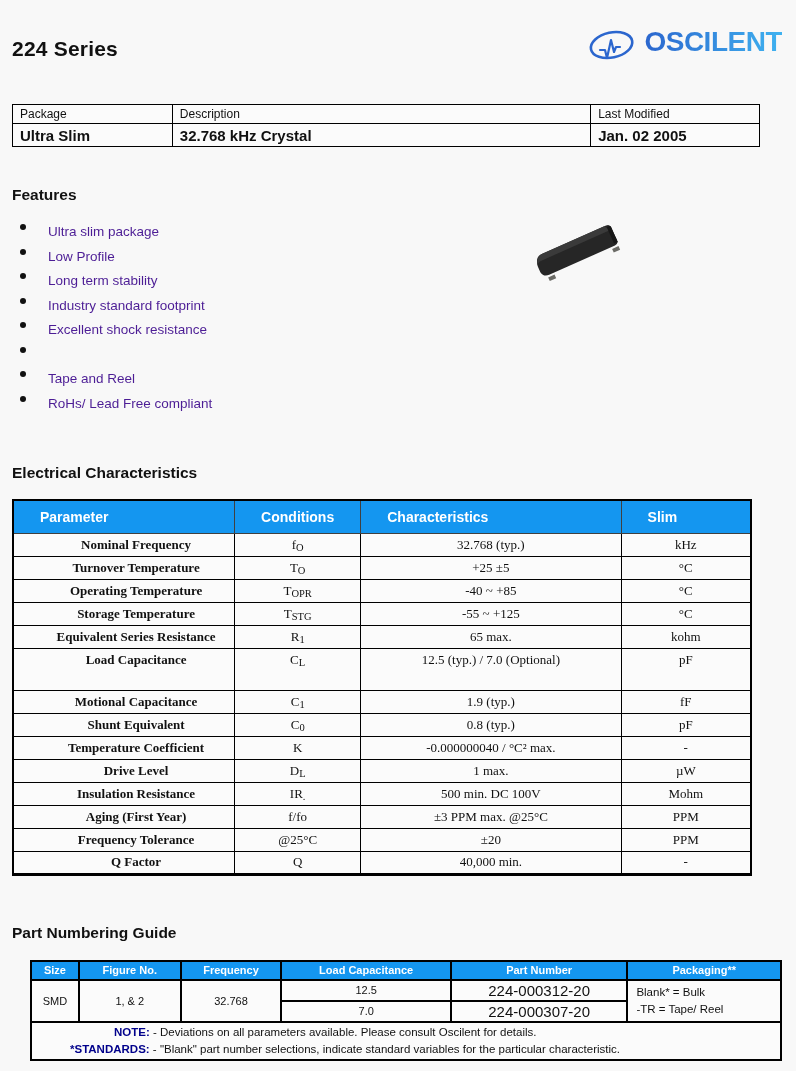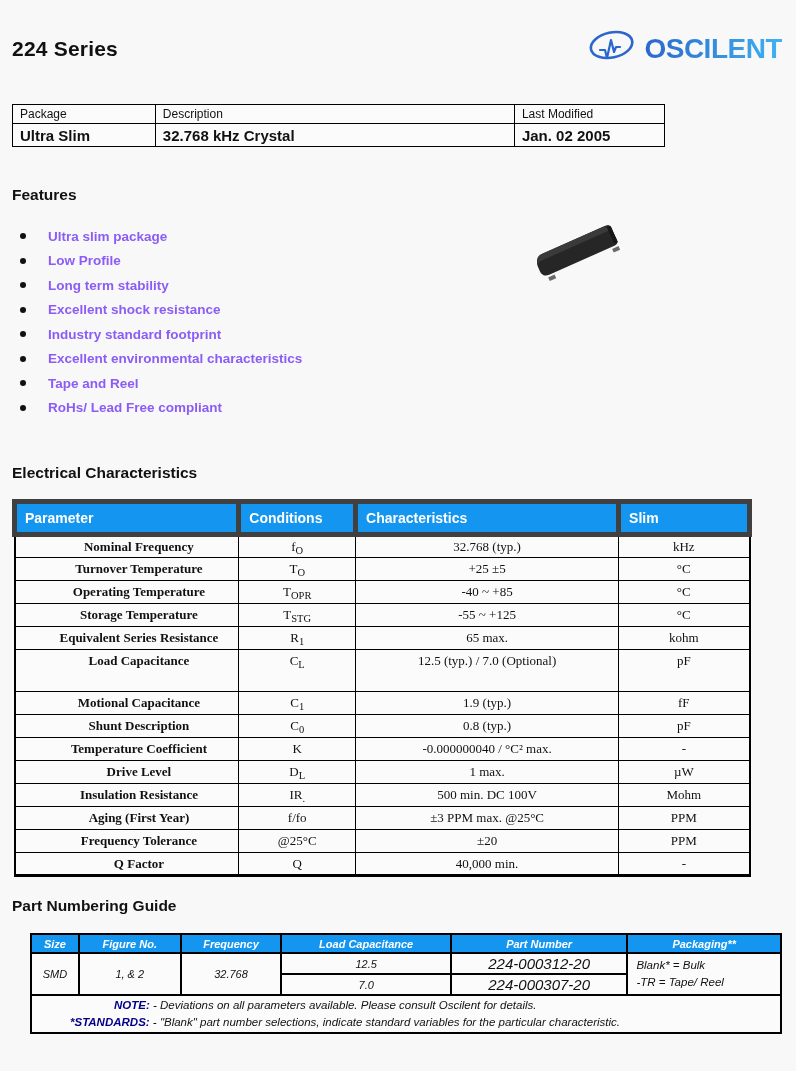--- a/index.html
+++ b/index.html
@@ -12,76 +12,76 @@
     overflow: hidden;
   }
   .page { position: relative; width: 796px; height: 1071px; }
 
   
   .header {
     display: flex; justify-content: space-between; align-items: center;
     padding: 26px 14px 0 12px;
   }
   .doc-title { font-size: 21px; font-weight: bold; letter-spacing: 0.2px; }
-  .logo { display: flex; align-items: center; gap: 6px; }
+  .logo { display: flex; align-items: flex-start; gap: 6px; }
   .logo-text {
     font-size: 28px; font-weight: bold; letter-spacing: -0.5px;
     background: linear-gradient(90deg, #2B66CE 0%, #3FB2F0 100%);
     -webkit-background-clip: text; background-clip: text;
     -webkit-text-fill-color: transparent; color: #2E86E0;
   }
 
   
   .info-table {
-    border-collapse: collapse; margin: 32px 0 0 12px; width: 653px;
+    border-collapse: collapse; margin: 32px 0 0 12px; width: 748px;
     background: #fbfbfb;
   }
   .info-table th, .info-table td { border: 1px solid #000; text-align: left; padding: 1px 7px; }
   .info-table th { font-size: 12px; font-weight: normal; height: 19px; }
   .info-table td { font-size: 15px; font-weight: bold; height: 23px; }
 
   
   .section-heading { font-size: 15.5px; font-weight: bold; margin-left: 12px; }
   .h-features { margin-top: 39px; }
   .h-elec { margin-top: 44px; }
-  .h-part { margin-top: 20px; }
+  .h-part { margin-top: 48px; }
 
   
   .features-list { margin: 20px 0 0 20px; list-style: none; }
   .features-list li {
-    display: flex; align-items: center; height: 24.5px; font-size: 13.5px; color: #8b5cf6; font-weight: bold;
+    display: flex; align-items: flex-start; height: 24.5px; font-size: 13.5px; color: #4c1d95;
   }
   .bullet {
     width: 6px; height: 6px; border-radius: 50%; background: #111;
     display: inline-block; margin-right: 22px; flex-shrink: 0;
   }
 
   
   .product-img { position: absolute; left: 518px; top: 205px; width: 120px; height: 92px; }
 
   
   .elec-table {
     border-collapse: collapse; margin: 17px 0 0 12px; width: 740px;
     border: 2px solid #000; border-bottom-width: 3px; background: #fbfbfb;
   }
   .elec-table th {
     background: #1496F0; color: #fff; font-size: 14px; font-weight: bold;
-    text-align: left; padding: 0 8px; height: 33px; border: 5px solid #404040;
+    text-align: left; padding: 0 26px; height: 33px; border: 1px solid #404040;
   }
   .elec-table td {
     border: 1px solid #000; font-family: "Liberation Serif", serif;
     font-size: 13px; text-align: center; height: 23px; padding: 1px 4px;
   }
   .elec-table td.p { font-weight: bold; padding-left: 28px; }
   .elec-table tr.tall td { height: 42px; vertical-align: top; padding-top: 3px; }
   .cond-sub { font-size: 10.5px; position: relative; top: 2.5px; }
 
   
   .part-table {
-    border-collapse: collapse; margin: 18px 0 7px 30px; width: 752px; background: #fbfbfb; font-style: italic;
+    border-collapse: collapse; margin: 18px 0 7px 30px; width: 752px; background: #fbfbfb;
   }
   .part-table th, .part-table td { border: 2px solid #000; }
   .part-table th {
     background: #1496F0; color: #fff; font-size: 11px; font-weight: bold;
     height: 19px; text-align: center; padding: 1px 2px;
   }
   .part-table td { font-size: 11px; text-align: center; height: 19px; padding: 1px 4px; }
   .part-table td.pn { font-size: 15px; }
   .part-table td.pack { text-align: left; padding-left: 8px; font-size: 11.5px; line-height: 17px; }
   .note-cell { height: 70px; vertical-align: top; padding-top: 6px; }
@@ -139,29 +139,28 @@
     <li>
         <span class="bullet"></span>
         <span>Low Profile</span>
       </li>
     <li>
         <span class="bullet"></span>
         <span>Long term stability</span>
       </li>
     <li>
         <span class="bullet"></span>
+        <span>Industry standard footprint</span>
+      </li>
+    <li>
+        <span class="bullet"></span>
         <span>Excellent shock resistance</span>
       </li>
     <li>
         <span class="bullet"></span>
-        <span>Industry standard footprint</span>
-      </li>
-    <li>
-        <span class="bullet"></span>
-        <span>Excellent environmental characteristics</span>
       </li>
     <li>
         <span class="bullet"></span>
         <span>Tape and Reel</span>
       </li>
     <li>
         <span class="bullet"></span>
         <span>RoHs/ Lead Free compliant</span>
       </li>
   </ul>
@@ -230,21 +229,21 @@
       <td>12.5 (typ.) / 7.0 (Optional)</td>
       <td>pF</td>
     </tr>
     <tr>
       <td class="p">Motional Capacitance</td>
       <td><span>C</span><span class="cond-sub">1</span></td>
       <td>1.9 (typ.)</td>
       <td>fF</td>
     </tr>
     <tr>
-      <td class="p">Shunt Description</td>
+      <td class="p">Shunt Equivalent</td>
       <td><span>C</span><span class="cond-sub">0</span></td>
       <td>0.8 (typ.)</td>
       <td>pF</td>
     </tr>
     <tr>
       <td class="p">Temperature Coefficient</td>
       <td><span>K</span><span class="cond-sub"></span></td>
       <td>-0.000000040 / °C² max.</td>
       <td>-</td>
     </tr>

